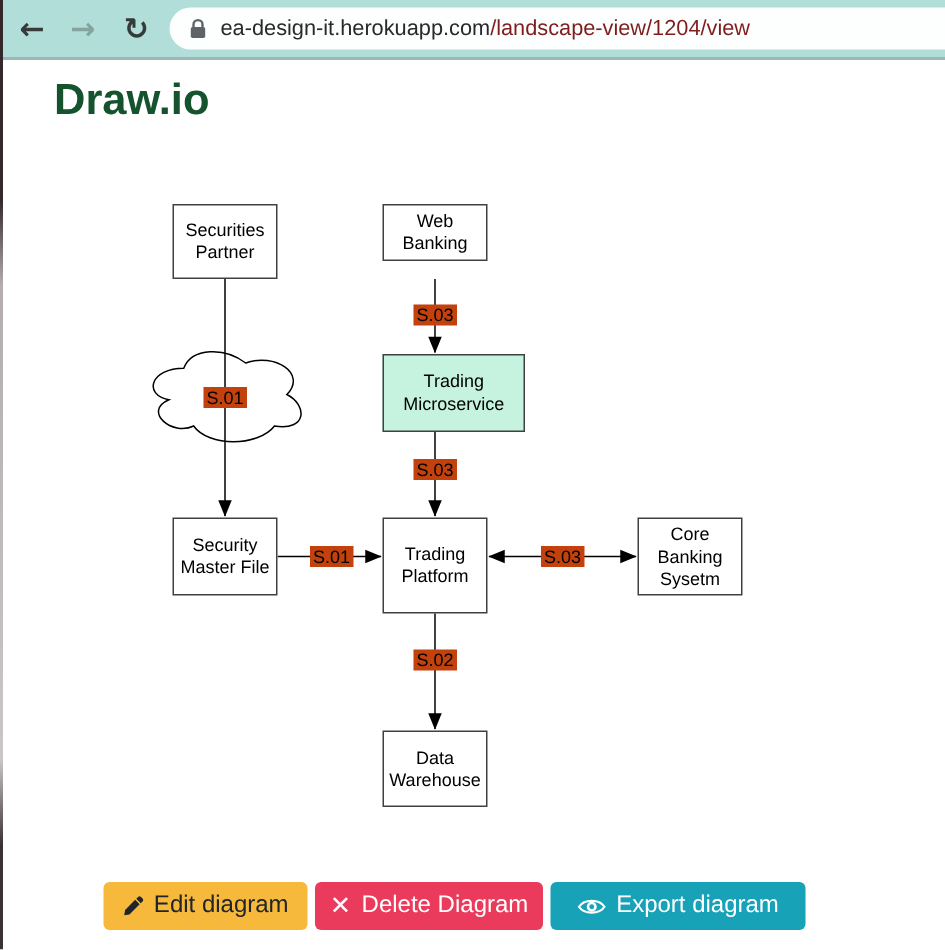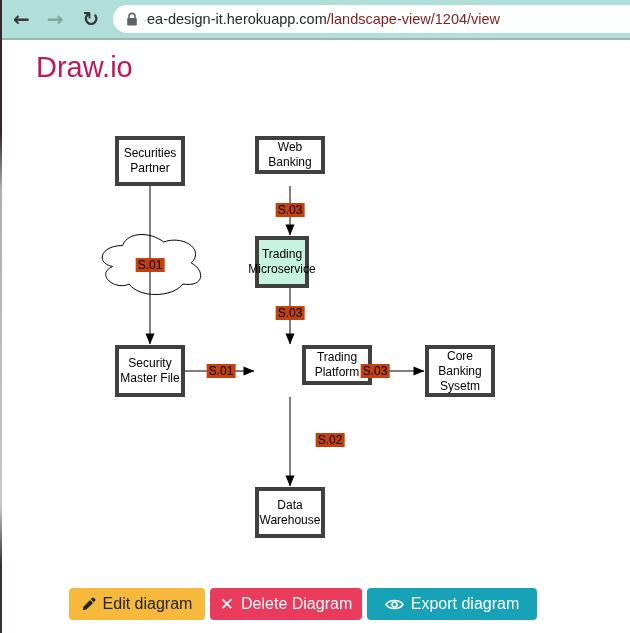--- a/index.html
+++ b/index.html
@@ -32,50 +32,50 @@
 
   
   .leftedge {
     position:absolute; left:0; top:0; width:2px; height:633px; z-index:20;
     background:linear-gradient(180deg,#33282a 0%,#33282a 21%,#b3adad 30%,#cac6c6 80%,#3a3134 89%,#3a3134 100%);
   }
 
   
   .title {
     position:absolute; left:36px; top:51px; margin:0;
-    font-size:29px; font-weight:400; color:#be185d; z-index:2;
+    font-size:29px; font-weight:700; color:#14532d; z-index:2;
   }
 
   .diagram-svg { position:absolute; left:0; top:0; width:630px; height:633px; z-index:1; }
   .edge-line { stroke:#000; stroke-width:1; }
   .cloud { fill:#fff; stroke:#000; stroke-width:1; }
 
   .node {
-    position:absolute; z-index:2; background:#fff; border:4px solid #404040;
+    position:absolute; z-index:2; background:#fff; border:1px solid #404040;
     display:flex; align-items:center; justify-content:center; text-align:center;
     font-size:12px; line-height:15px; color:#000; padding:0 1px;
   }
   .n-sp  { left:115px; top:136px; width:70px; height:50px; }
   .n-wb  { left:255px; top:136px; width:70px; height:38px; }
-  .n-tm  { left:255px; top:236px; width:54px; height:52px; background:#c6f2e0; }
+  .n-tm  { left:255px; top:236px; width:95px; height:52px; background:#c6f2e0; }
   .n-smf { left:115px; top:345px; width:70px; height:52px; }
-  .n-tp  { left:255px; top:345px; width:70px; height:40px;margin-left:47px; }
+  .n-tp  { left:255px; top:345px; width:70px; height:64px; }
   .n-cb  { left:425px; top:345px; width:70px; height:52px; }
   .n-dw  { left:255px; top:487px; width:70px; height:51px; }
 
   .elabel {
     position:absolute; z-index:3; transform:translate(-50%,-50%);
     background:#c2410c; font-size:12px; color:#000; padding:0 2px; white-space:nowrap;
   }
   .el-cloud { left:150px; top:265px; }
   .el-s03a  { left:290px; top:210px; }
   .el-s03b  { left:290px; top:313px; }
   .el-s01h  { left:221px; top:371px; }
   .el-s03h  { left:375px; top:371px; }
-  .el-s02   { left:290px; top:440px;margin-left:40px; }
+  .el-s02   { left:290px; top:440px; }
 
   
   .actions { position:absolute; left:37px; top:588px; display:flex; z-index:2;padding-left:32px; }
   .btn {
     height:32px; border:none; border-radius:4px; cursor:pointer;
     font-family:"Liberation Sans", sans-serif; font-size:16px;
     display:inline-flex; align-items:center; justify-content:center; gap:7px;
     padding:0 8px;
   }
   .btn-edit   { background:#f6b93b; color:#212529; width:136px; margin-right:5px; }

